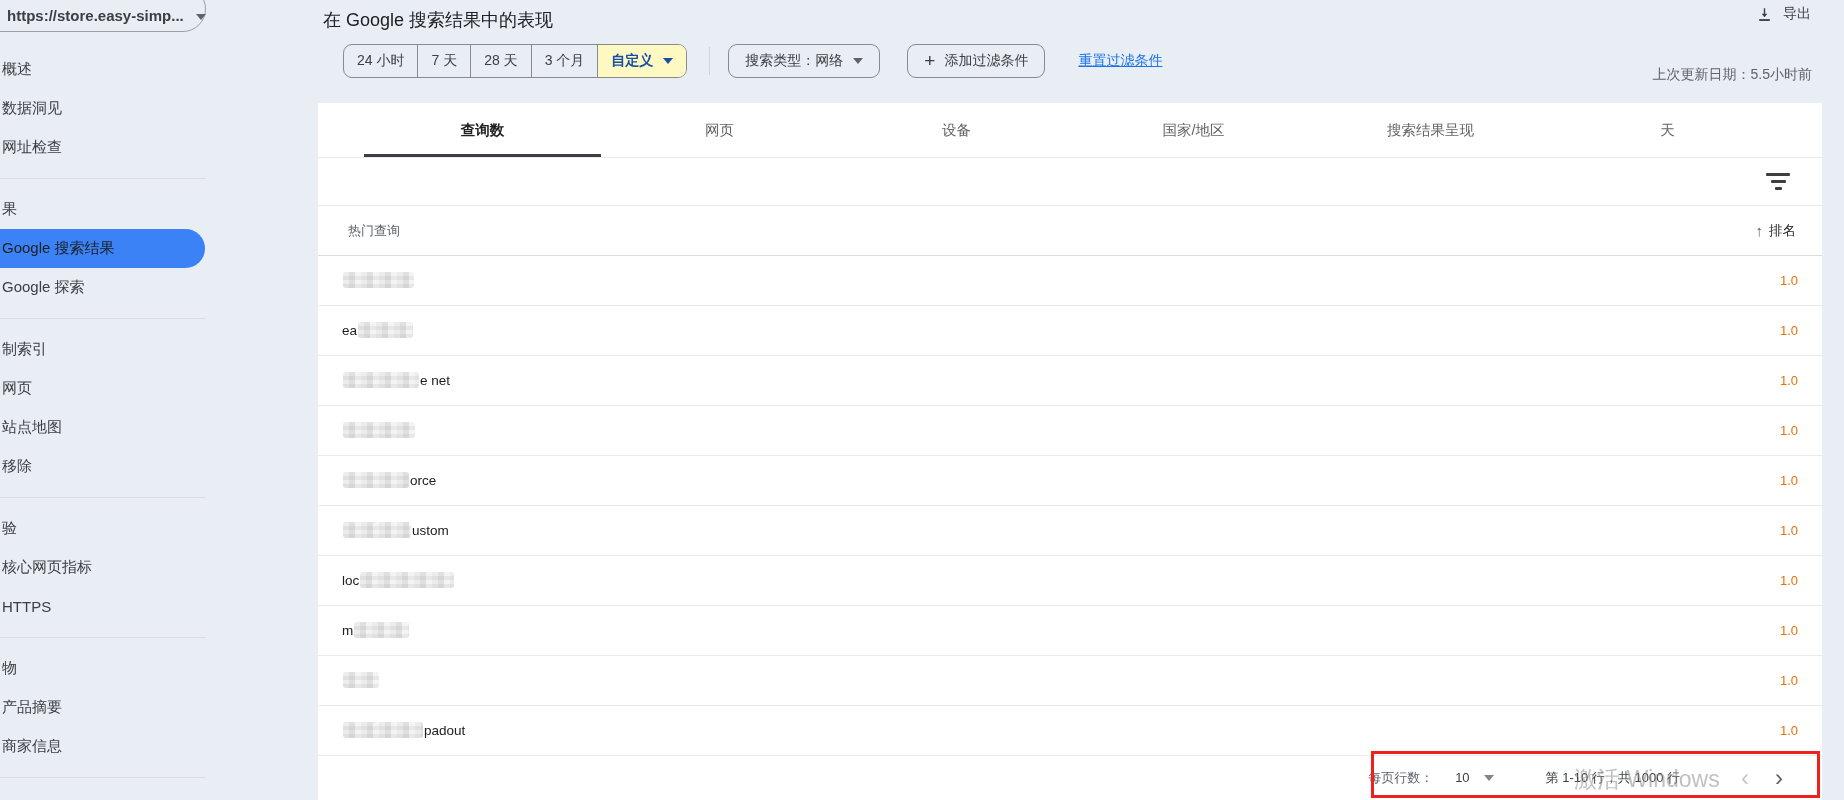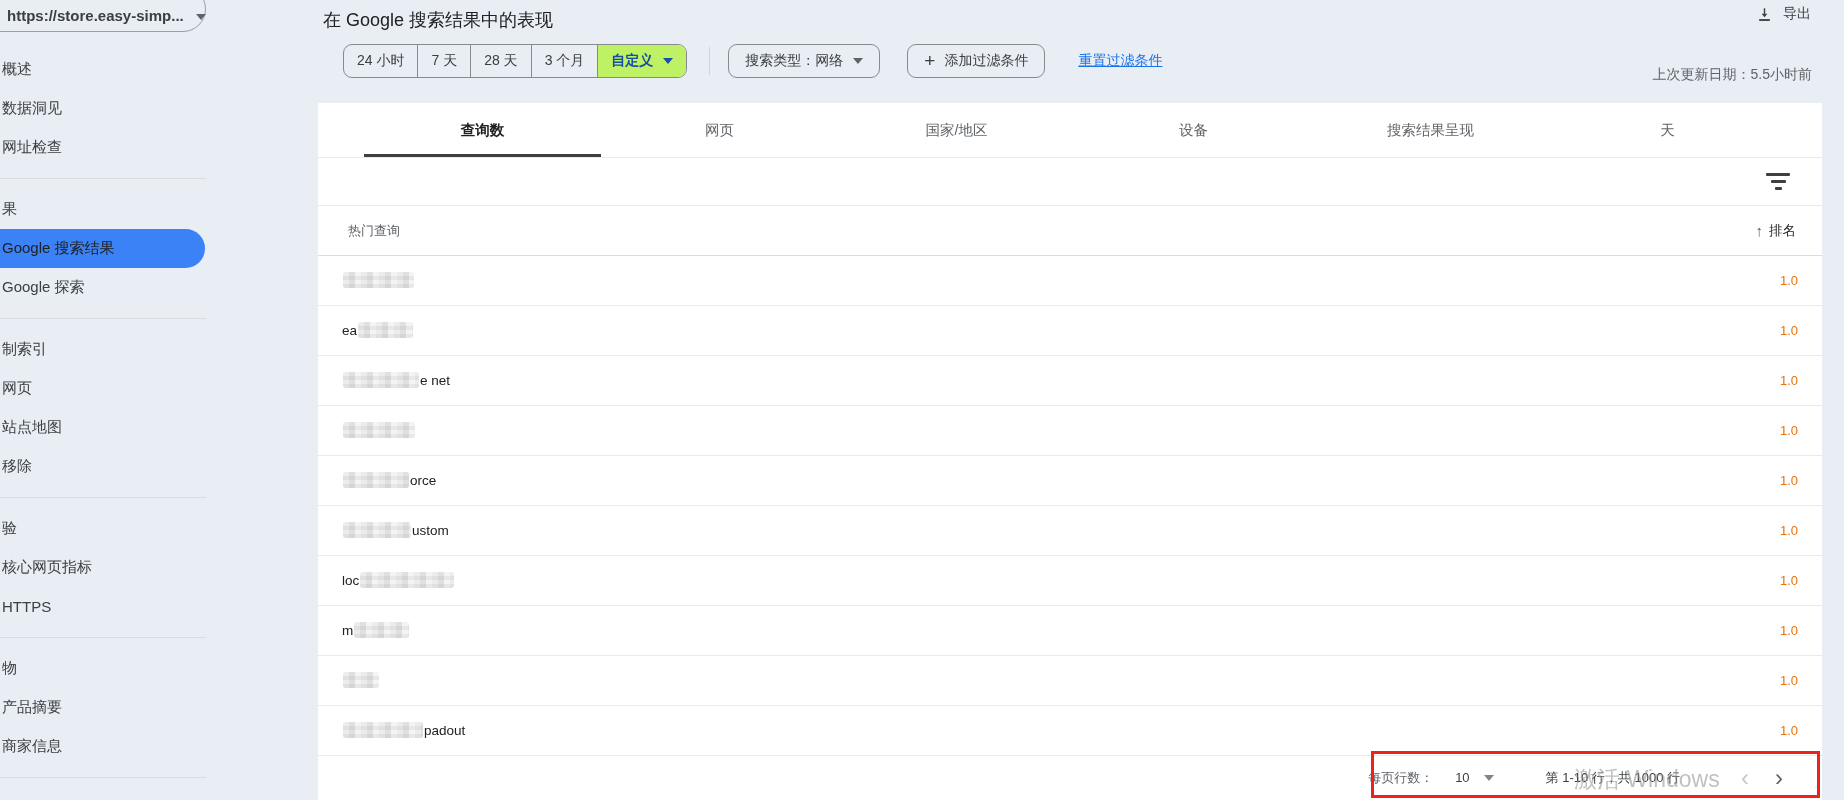--- a/index.html
+++ b/index.html
@@ -26,21 +26,21 @@
   .side-item.selected { background:#3b82f6; border-radius:0 22px 22px 0; color:#202124; }
   .side-divider { height:1px; background:#dadce0; margin:11px 0; width:206px; }
   
   .page-title { position:absolute; left:323px; top:8px; font-size:18px; color:#202124; }
   .export-btn { position:absolute; left:1756px; top:5px; display:flex; align-items:center; gap:10px; cursor:pointer; color:#3c4043; font-size:14px; }
   
   .filter-row { position:absolute; left:318px; top:50px; height:22px; display:flex; align-items:center;padding-left:25px; }
   .seg-group { display:flex; height:34px; border:1px solid #878b90; border-radius:9px; overflow:hidden; background:transparent; }
   .seg-btn { display:flex; align-items:center; padding:0 13px; font-size:14px; color:#3c4043; border-right:1px solid #878b90; cursor:pointer; white-space:nowrap; }
   .seg-btn:last-child { border-right:none; }
-  .seg-btn.selected { background:#bef264; color:#174ea6; font-weight:bold; }
+  .seg-btn.selected { background:#fef9c3; color:#174ea6; font-weight:bold; }
   .seg-btn.selected .caret { border-top-color:#174ea6; margin-left:10px; }
   .v-divider { width:1px; height:28px; background:#d0d4da; margin:0 18px 0 22px; }
   .pill-btn { display:flex; align-items:center; height:34px; border:1px solid #878b90; border-radius:9px; padding:0 16px; font-size:14px; color:#3c4043; cursor:pointer; white-space:nowrap; background:transparent; margin-right:27px; }
   .pill-btn .caret { margin-left:10px; }
   .pill-btn .plus { font-size:19px; margin-right:9px; color:#3c4043; }
   .reset-link { color:#1a73e8; text-decoration:underline; font-size:14px; cursor:pointer; margin-left:6px; white-space:nowrap; }
   .last-updated { position:absolute; top:66px; right:32px; color:#5f6368; font-size:14px; }
   
   .card { position:absolute; left:318px; top:103px; width:1504px; height:697px; background:#fff; display:flex; flex-direction:column; }
   .tabs-row { height:59px; display:flex; padding-left:46px; border-bottom:1px solid #e8eaed; }
@@ -161,24 +161,24 @@
 <div class="card">
   <div class="tabs-row">
       <div class="tab selected">
         <span>查询数</span>
         <div class="tab-underline"></div>
       </div>
       <div class="tab">
         <span>网页</span>
       </div>
       <div class="tab">
+        <span>设备</span>
+      </div>
+      <div class="tab">
         <span>国家/地区</span>
-      </div>
-      <div class="tab">
-        <span>设备</span>
       </div>
       <div class="tab">
         <span>搜索结果呈现</span>
       </div>
       <div class="tab">
         <span>天</span>
       </div>
     </div>
 
   <div class="filter-strip">

